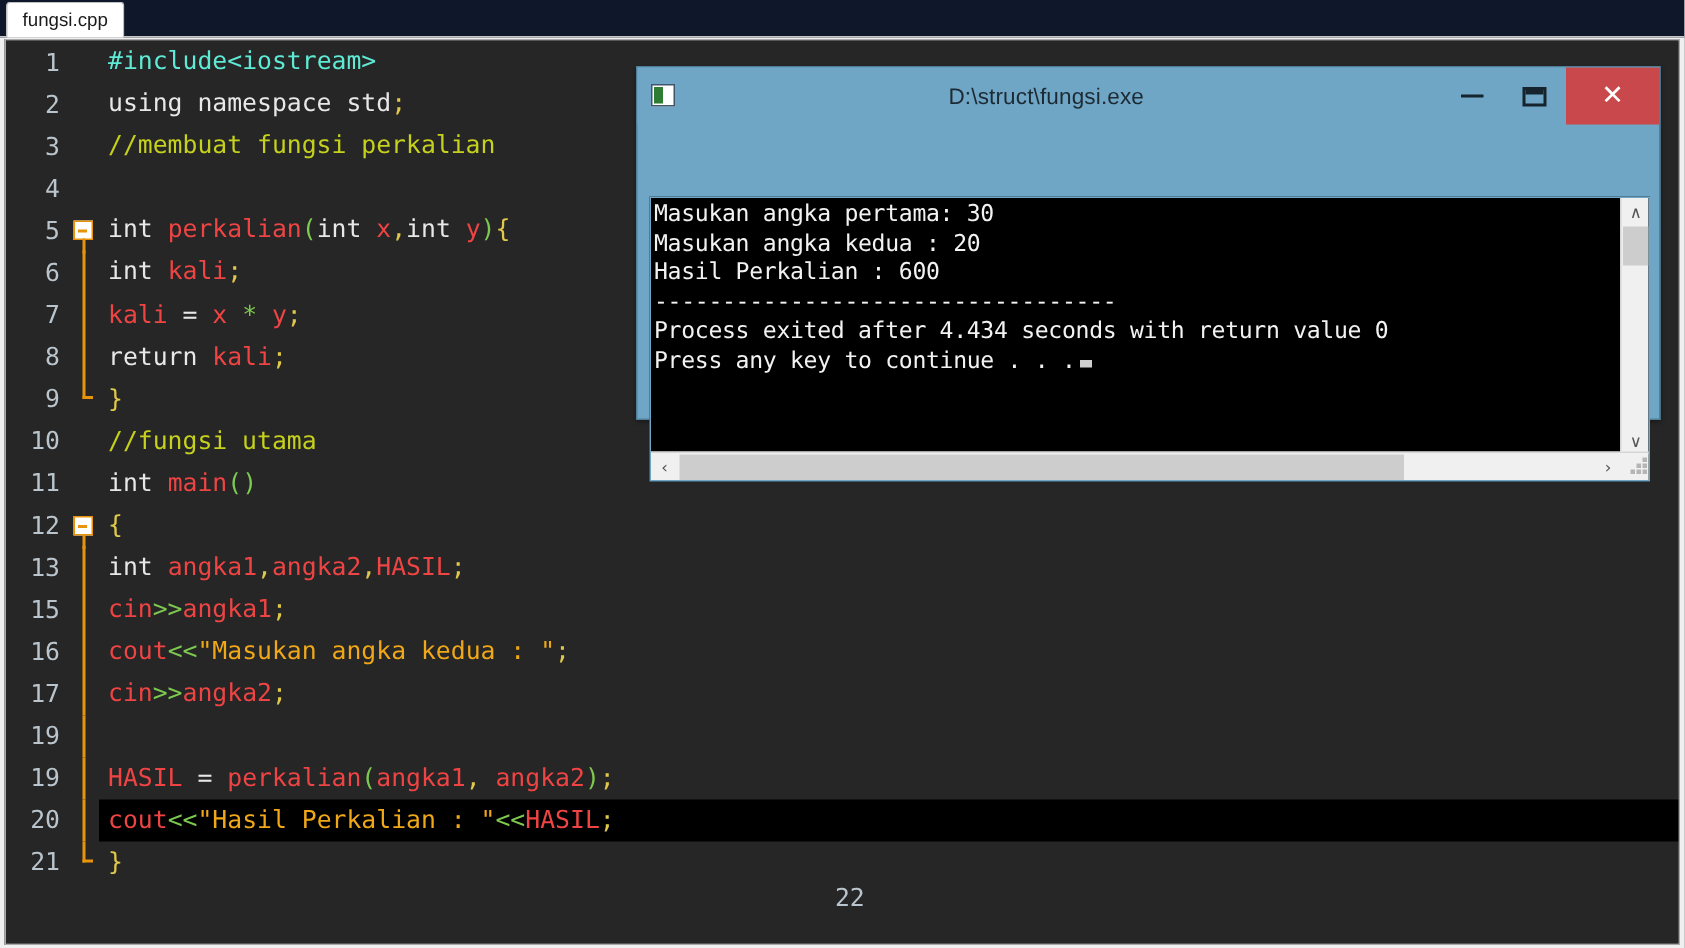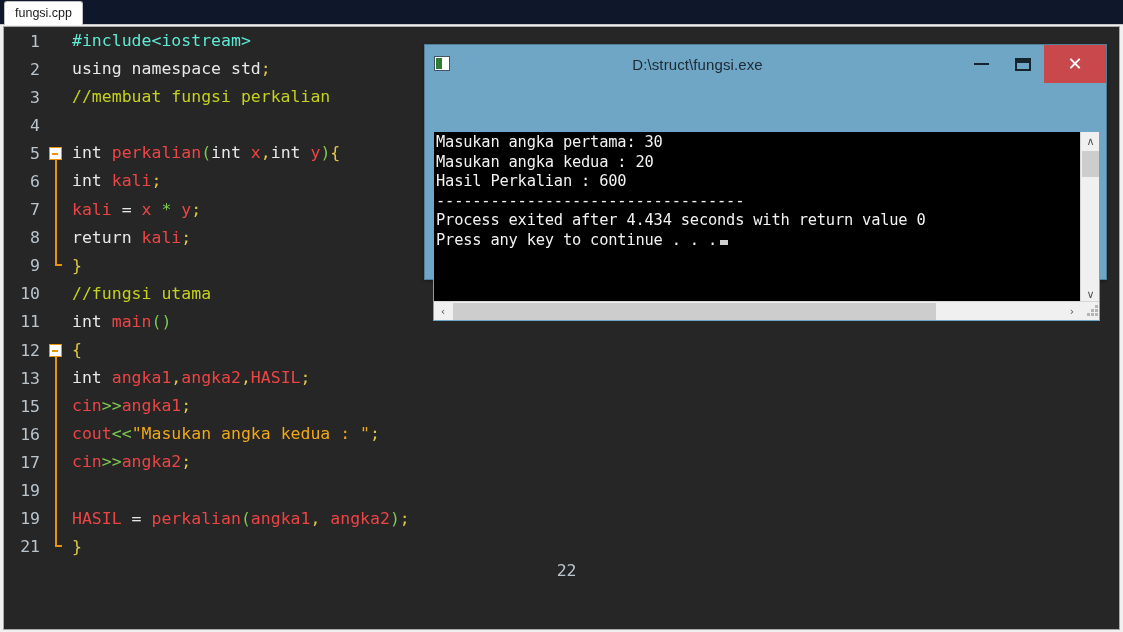--- a/index.html
+++ b/index.html
@@ -292,20 +292,21 @@
           <div class="crow"><div class="gutter">9</div><div class="foldcol"><span class="foldend"></span></div><div class="ctext"><span class="k-pun">}</span></div></div>
           <div class="crow"><div class="gutter">10</div><div class="foldcol"></div><div class="ctext"><span class="k-cmt">//fungsi utama</span></div></div>
           <div class="crow"><div class="gutter">11</div><div class="foldcol"></div><div class="ctext"><span class="k-pln">int </span><span class="k-id">main</span><span class="k-op">()</span></div></div>
           <div class="crow"><div class="gutter">12</div><div class="foldcol"><span class="foldbox"></span><span class="foldline from-box"></span></div><div class="ctext"><span class="k-pun">{</span></div></div>
           <div class="crow"><div class="gutter">13</div><div class="foldcol"><span class="foldline"></span></div><div class="ctext"><span class="k-pln">int </span><span class="k-id">angka1</span><span class="k-pun">,</span><span class="k-id">angka2</span><span class="k-pun">,</span><span class="k-id">HASIL</span><span class="k-pun">;</span></div></div>
           <div class="crow"><div class="gutter">15</div><div class="foldcol"><span class="foldline"></span></div><div class="ctext"><span class="k-id">cin</span><span class="k-op">&gt;&gt;</span><span class="k-id">angka1</span><span class="k-pun">;</span></div></div>
           <div class="crow"><div class="gutter">16</div><div class="foldcol"><span class="foldline"></span></div><div class="ctext"><span class="k-id">cout</span><span class="k-op">&lt;&lt;</span><span class="k-str">"Masukan angka kedua : "</span><span class="k-pun">;</span></div></div>
           <div class="crow"><div class="gutter">17</div><div class="foldcol"><span class="foldline"></span></div><div class="ctext"><span class="k-id">cin</span><span class="k-op">&gt;&gt;</span><span class="k-id">angka2</span><span class="k-pun">;</span></div></div>
           <div class="crow"><div class="gutter">19</div><div class="foldcol"><span class="foldline"></span></div><div class="ctext"></div></div>
           <div class="crow"><div class="gutter">19</div><div class="foldcol"><span class="foldline"></span></div><div class="ctext"><span class="k-id">HASIL </span><span class="k-pln">= </span><span class="k-id">perkalian</span><span class="k-op">(</span><span class="k-id">angka1</span><span class="k-pun">, </span><span class="k-id">angka2</span><span class="k-op">)</span><span class="k-pun">;</span></div></div>
+          <div class="crow cur"><div class="gutter">20</div><div class="foldcol"><span class="foldline"></span></div><div class="ctext"><span class="k-id">cout</span><span class="k-op">&lt;&lt;</span><span class="k-str">"Hasil Perkalian : "</span><span class="k-op">&lt;&lt;</span><span class="k-id">HASIL</span><span class="k-pun">;</span></div></div>
           <div class="crow"><div class="gutter">21</div><div class="foldcol"><span class="foldend"></span></div><div class="ctext"><span class="k-pun">}</span></div></div>
           <div class="crow" style="height: 14px; flex-direction: column;"><div class="gutter">22</div><div class="foldcol"></div><div class="ctext"></div></div>
         </div>
     </div>
   </div>
 
   <div class="console-win">
 
     <div class="titlebar">
       <span class="sysicon"></span>

